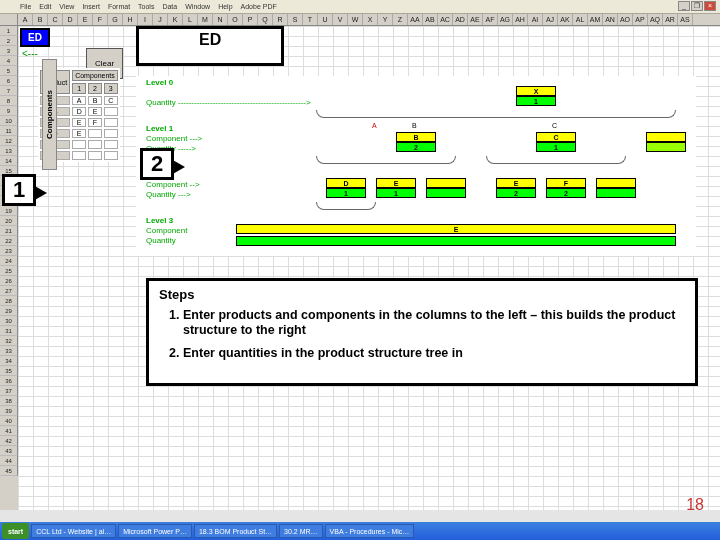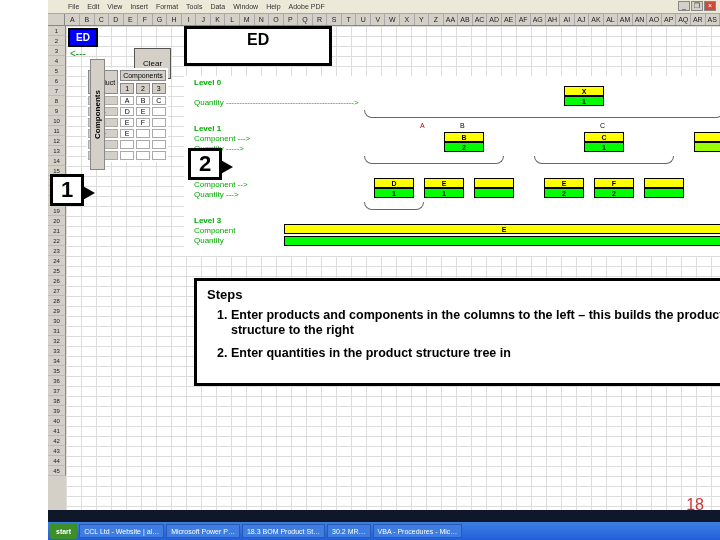--- a/index.html
+++ b/index.html
@@ -7,22 +7,21 @@
   body {
     width:720px; height:540px;
     font-family: Arial, Helvetica, sans-serif;
     background:#fff;
     position:relative;
     overflow:hidden;
   }
   
   .excel {
     position:absolute; inset:0;
-    background:#0f172a;
-    margin-left:48px;
+    background:#e5e5e5;
   }
   .menubar {
     height:14px; background:#ece9d8; font-size:7px; color:#333;
     padding-left:20px; display:flex; align-items:center; gap:8px;
     border-bottom:1px solid #aca899;
   }
   .menubar span { white-space:nowrap; }
   .win-ctrl { position:absolute; right:4px; top:1px; display:flex; gap:1px; }
   .win-ctrl div { width:12px; height:10px; background:#d4d0c8; border:1px solid #888; font-size:7px; text-align:center; line-height:8px; }
   .colhdr {

